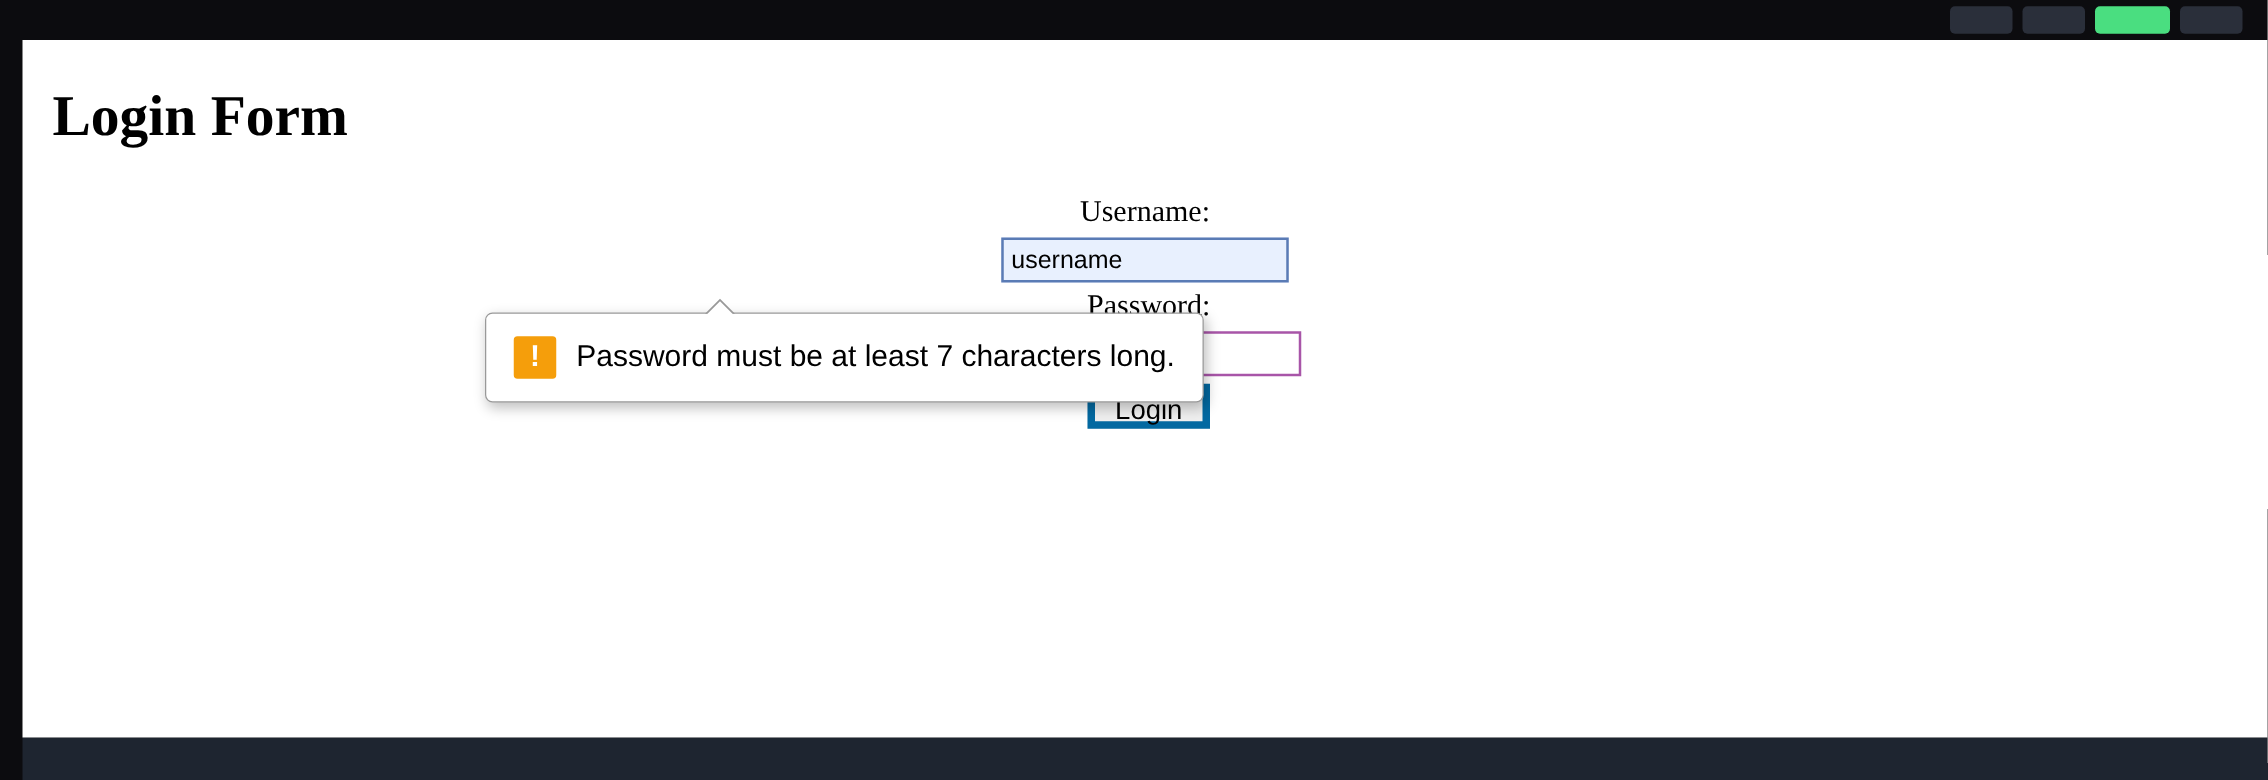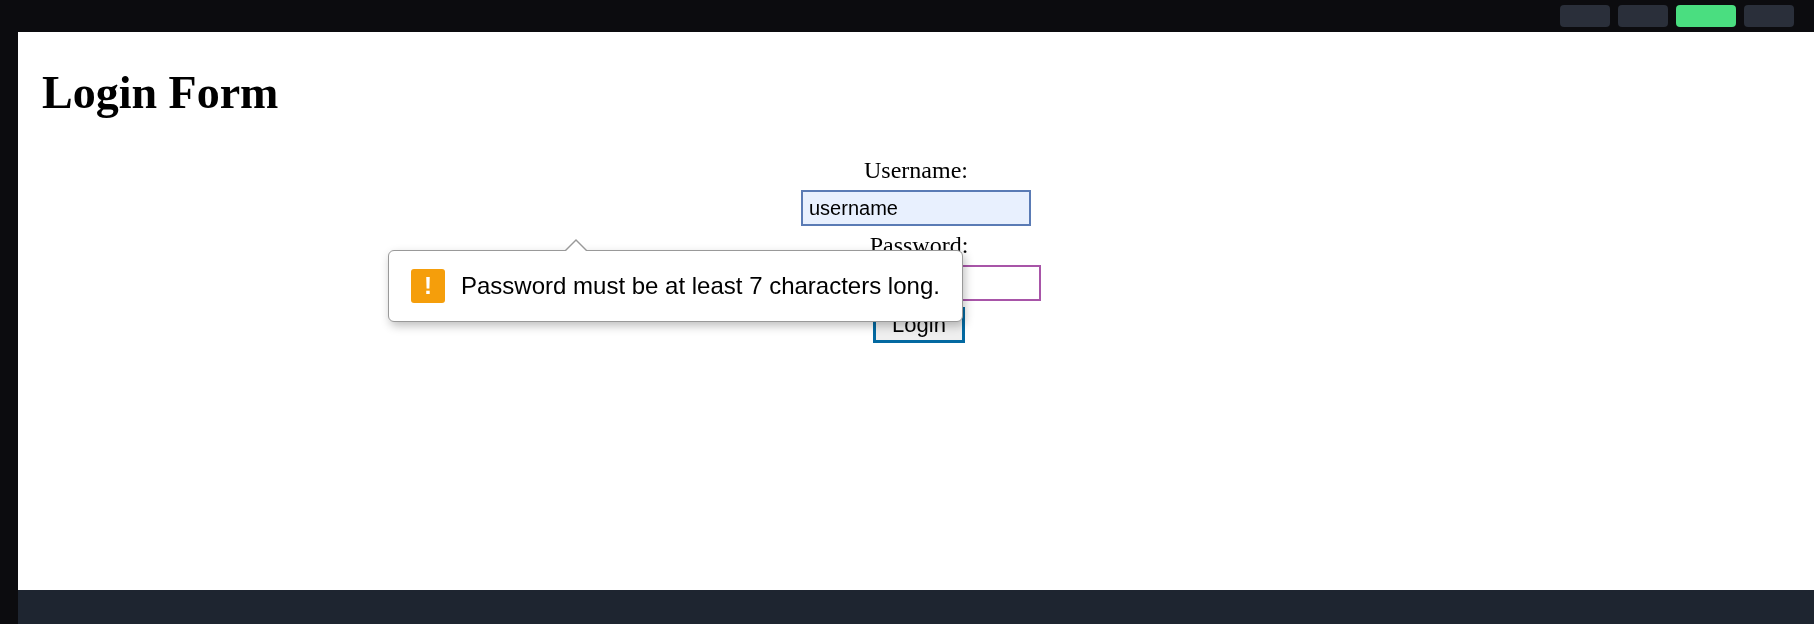--- a/index.html
+++ b/index.html
@@ -76,21 +76,21 @@
       border: 2px solid #a855a8;
       background: #ffffff;
       font-family: Arial, sans-serif;
       outline: none;
     }
     .form-row button {
       height: 36px;
       padding: 2px 16px;
       font-size: 22px;
       background: #efefef;
-      border: 3px solid #0369a1;
+      border: 6px solid #0369a1;
       font-family: Arial, sans-serif;
       cursor: pointer;
       margin-left: 6px;
     }
     .validation-tooltip {
       position: absolute;
       top: 218px;
       left: 370px;
       background: #ffffff;
       border: 1px solid #999;

